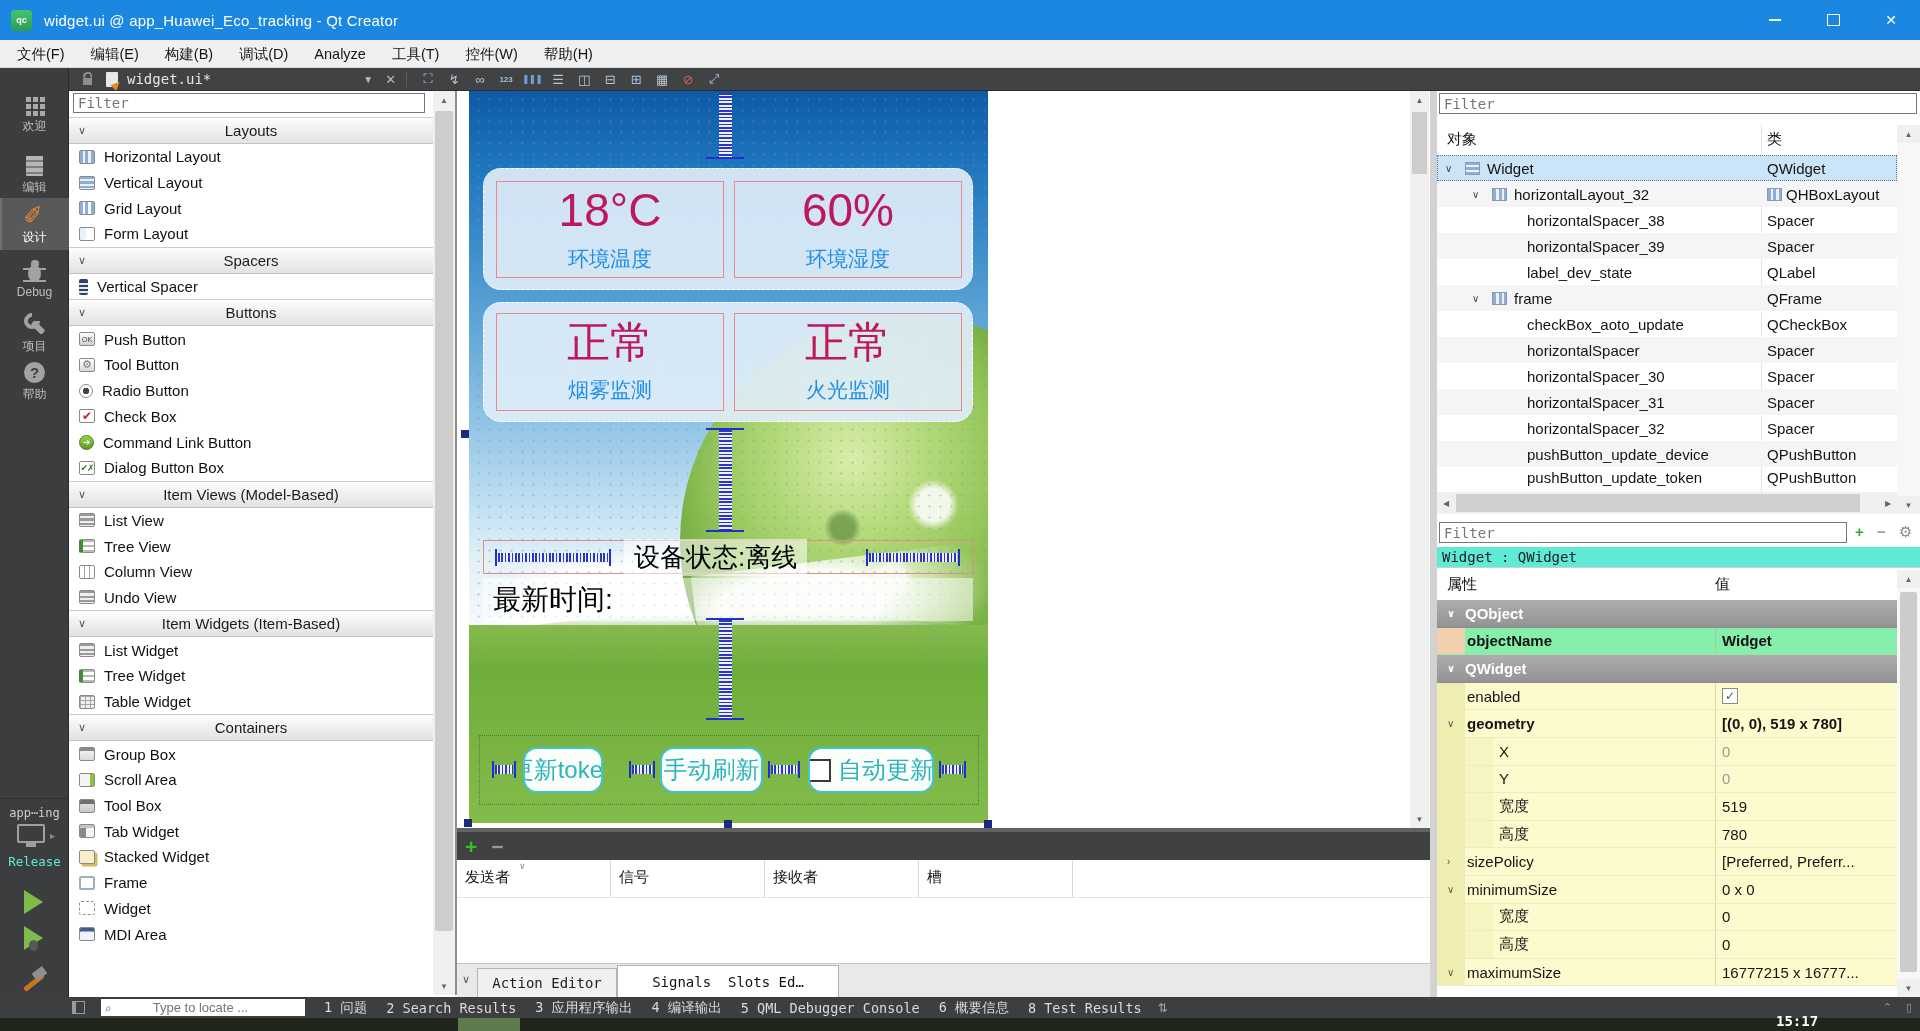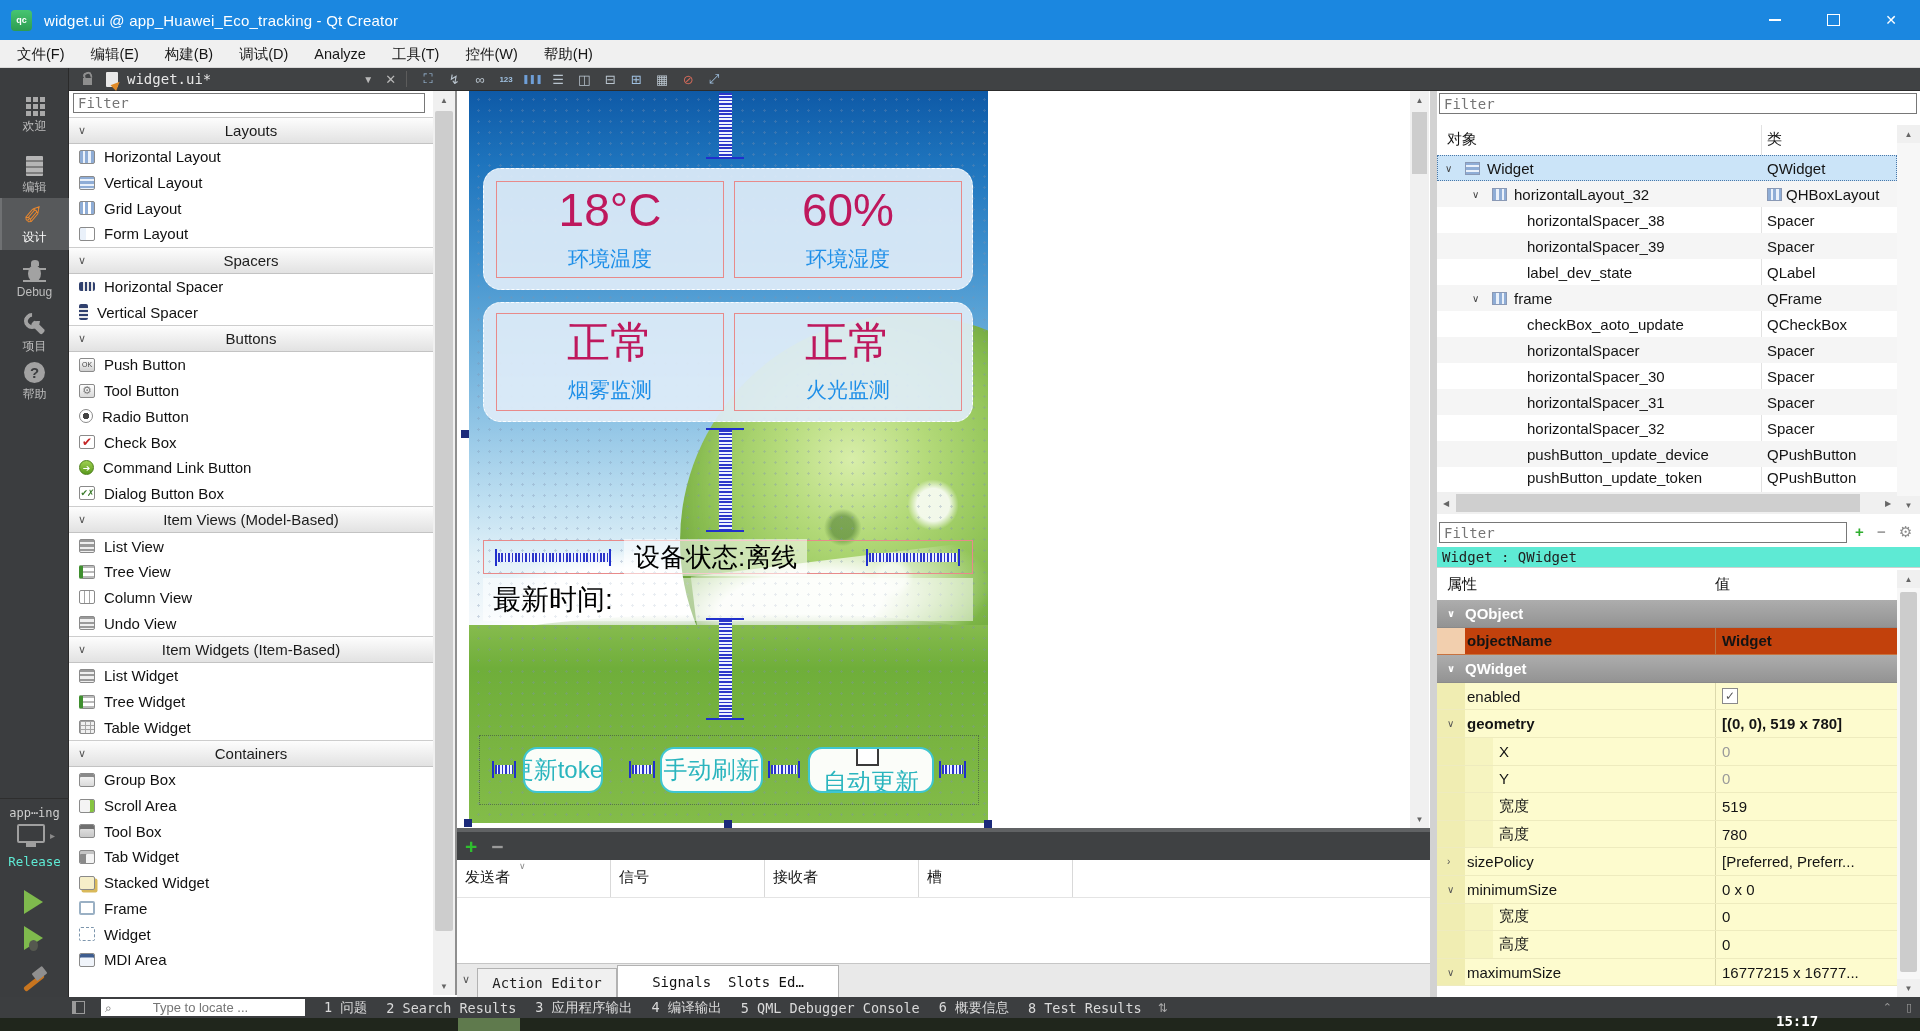--- a/index.html
+++ b/index.html
@@ -191,21 +191,21 @@
   #prop-header .col-cls{left:278px;}
   #prop-rows{position:absolute;left:0;top:80px;width:460px;}
   .prow{height:27.6px;display:flex;align-items:center;position:relative;font-size:15px;color:#141414;box-sizing:border-box;border-bottom:1px solid rgba(210,205,160,.35);}
   .prow.group{background:linear-gradient(#adadad,#939393);color:#fff;font-weight:bold;border-bottom:1px solid #8a8a8a;}
   .prow.group .chev{color:#fff;}
   .prow .chev{position:absolute;left:10px;font-size:10px;color:#555;}
   .prow .pname{position:absolute;left:30px;white-space:nowrap;}
   .prow.group .pname{left:28px;}
   .prow.sub .pname{left:62px;}
   .prow .pval{position:absolute;left:278px;white-space:nowrap;border-left:1px solid rgba(180,175,130,.45);padding-left:6px;height:100%;display:flex;align-items:center;width:175px;box-sizing:border-box;}
-  .theme-peach{background:#c2410c;} .theme-peach .gut{background:#f2cfae;}
+  .theme-peach{background:#86efac;} .theme-peach .gut{background:#f2cfae;}
   .theme-yellow{background:#fdfbce;} .theme-yellow .gut{background:#f0edb2;}
   .gut{position:absolute;left:0;top:0;width:28px;height:100%;}
   .gut2{position:absolute;left:28px;top:0;width:28px;height:100%;background:rgba(240,237,178,.5);}
   .pbold{font-weight:bold;}
   .pdim{color:#9a9a9a;}
   .pcheckbox{width:16px;height:16px;border:1px solid #8a8a8a;background:#fff;display:flex;align-items:center;justify-content:center;font-size:12px;color:#555;box-sizing:border-box;}
   #prop-vscroll{position:absolute;left:460px;top:50px;width:23px;height:427px;background:#f7f7f7;}
   #prop-vthumb{position:absolute;left:3px;top:22px;width:17px;height:380px;background:#ccc;border-radius:2px;}
 
   
@@ -334,24 +334,20 @@
         </div>
         <div class="wb-item">
           <span class="wicon ic-form"></span>
           <span>Form Layout</span>
         </div>
         <div class="wb-header">
           <span class="chev">∨</span>
           <span>Spacers</span>
         </div>
         <div class="wb-item">
-          <span class="wicon ic-hspacer"></span>
-          <span>Horizontal Spacer</span>
-        </div>
-        <div class="wb-item">
           <span class="wicon ic-vspacer"></span>
           <span>Vertical Spacer</span>
         </div>
         <div class="wb-header">
           <span class="chev">∨</span>
           <span>Buttons</span>
         </div>
         <div class="wb-item">
           <span class="wicon ic-push"></span>
           <span>Push Button</span>
@@ -515,21 +511,21 @@
       <div id="btnrow-outline"></div>
       <div class="hspring" style="left:26px;top:675px;width:18px;"></div>
       <div class="fbtn" style="left:54px;width:80px;">
         <span>更新token</span>
       </div>
       <div class="hspring" style="left:163px;top:675px;width:20px;"></div>
       <div class="fbtn" style="left:191px;width:103px;">
         <span>手动刷新</span>
       </div>
       <div class="hspring" style="left:302px;top:675px;width:26px;"></div>
-      <div class="fbtn" style="left:339px;width:126px;flex-direction:column;">
+      <div class="fbtn" style="left:339px;width:126px;">
         <span id="f-checkbox"></span>
         <span>自动更新</span>
       </div>
       <div class="hspring" style="left:473px;top:675px;width:21px;"></div>
     </div>
 
     <div class="handle" style="left:4px;top:339px;"></div>
     <div class="handle" style="left:7px;top:728px;"></div>
     <div class="handle" style="left:267px;top:729px;"></div>
     <div class="handle" style="left:527px;top:729px;"></div>

